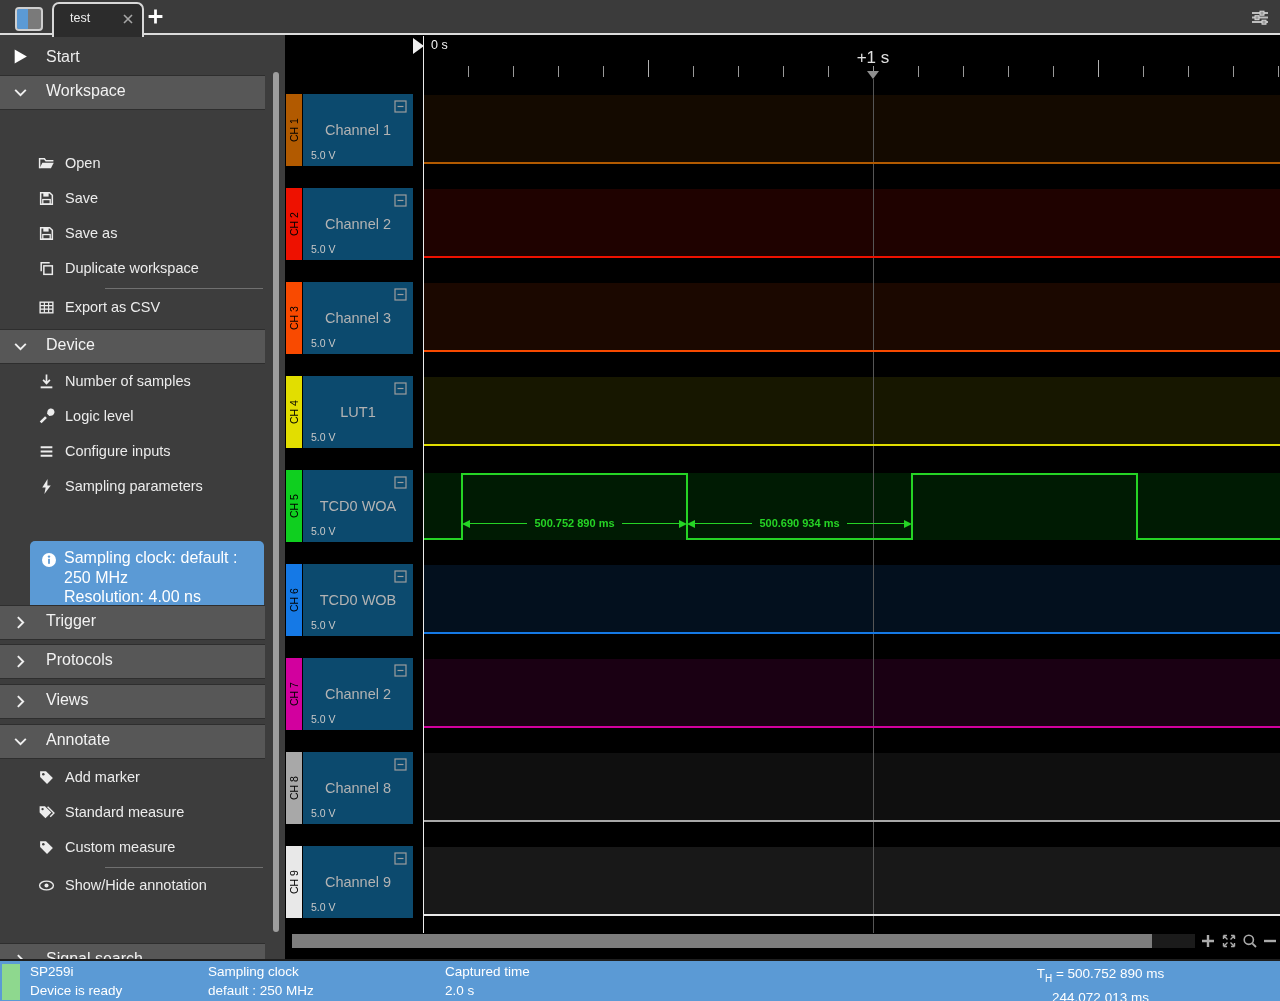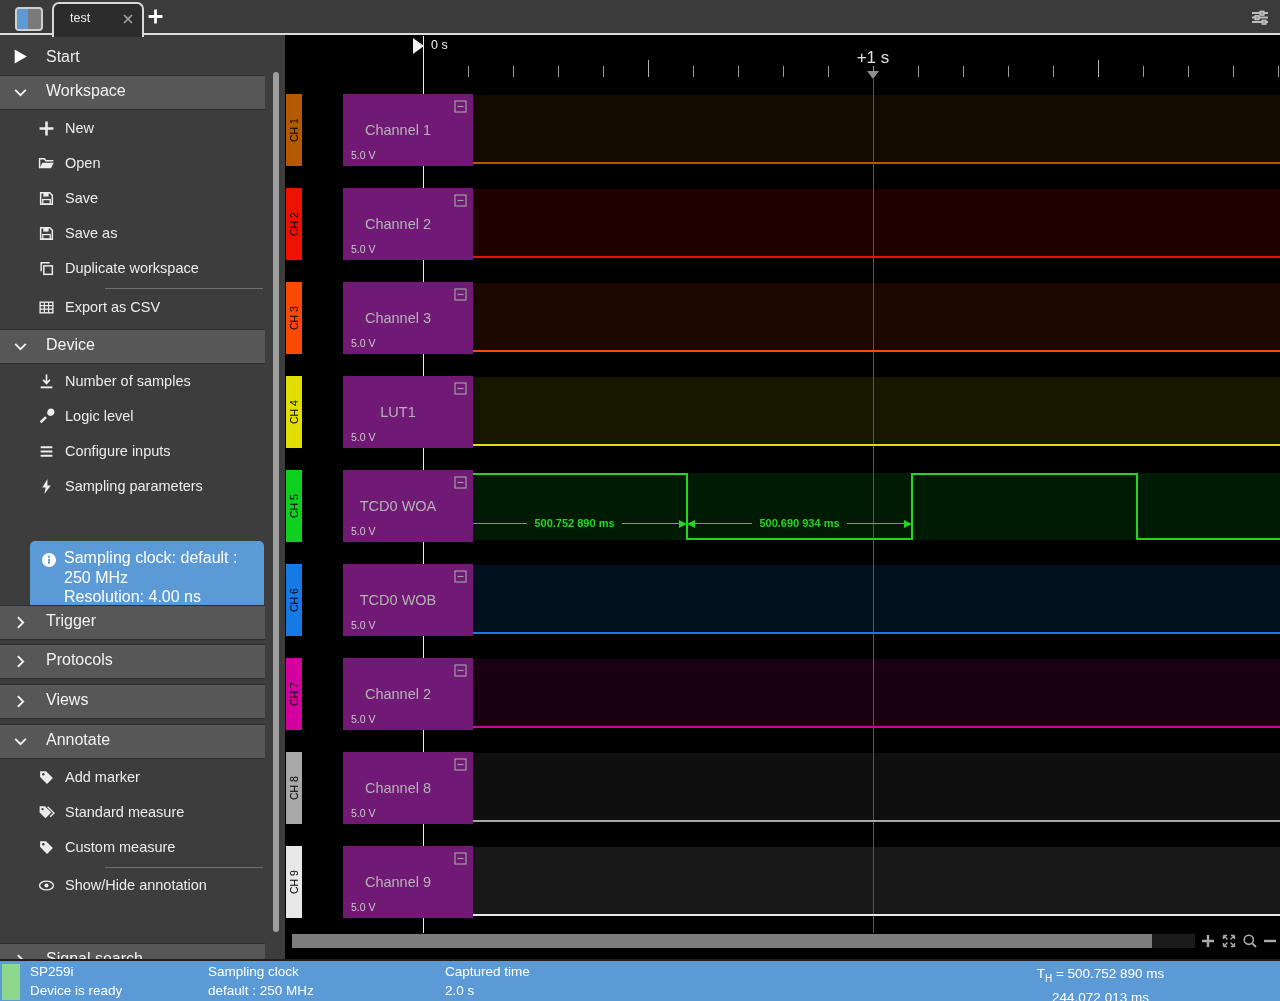--- a/index.html
+++ b/index.html
@@ -49,21 +49,21 @@
   .c3{--col:#e2de00;--band:rgba(226,222,0,0.10);}
   .c4{--col:#0fcf1f;--band:rgba(0,205,25,0.13);}
   .c5{--col:#1579e6;--band:rgba(21,121,230,0.13);}
   .c6{--col:#d2009e;--band:rgba(210,0,158,0.12);}
   .c7{--col:#a8a8a8;--band:rgba(168,168,168,0.09);}
   .c8{--col:#e8e8e8;--band:rgba(232,232,232,0.10);}
 
   .chst{position:absolute;left:286px;width:16px;height:72px;background:var(--col);
         display:flex;align-items:center;justify-content:center;z-index:6;}
   .chst span{transform:rotate(-90deg);white-space:nowrap;color:#000;font-size:10.5px;}
-  .card{position:absolute;left:303px;width:130px;height:72px;background:#701a75;z-index:6;margin-left:40px;}
+  .card{position:absolute;left:303px;width:110px;height:72px;background:#0c4a6e;z-index:6;}
   .card .nm{position:absolute;left:0;top:28px;width:110px;text-align:center;color:#b3b3b3;
             font-size:14.5px;white-space:nowrap;}
   .card .vv{position:absolute;left:8px;bottom:5px;color:#c8c8c8;font-size:10.5px;}
   .card .mn{position:absolute;right:6px;top:6px;width:13px;height:13px;}
 
   .band{position:absolute;left:423px;width:857px;height:67px;background:var(--band);z-index:1;}
   .bline{position:absolute;left:423px;width:857px;height:2px;background:var(--col);z-index:2;}
 
   
   .ruler-ticks{position:absolute;left:468px;top:66px;width:811px;height:11px;
@@ -148,28 +148,20 @@
 
     <div class="sb-head" style="top:42px">
       <span class="sb-ic">
         <svg width="17" height="17" viewBox="0 0 16 16">
             <path d="M3 5.5 L8 10.5 L13 5.5" stroke="#f0f0f0" stroke-width="1.8" fill="none"></path>
           </svg>
       </span>
       <span class="sb-hlbl">Workspace</span>
     </div>
 
-    <div class="sb-row" style="top:79px">
-      <span class="sb-ic">
-        <svg width="17" height="17" viewBox="0 0 16 16">
-            <path d="M8 1.5 V14.5 M1.5 8 H14.5" stroke="#ececec" stroke-width="2.4"></path>
-          </svg>
-      </span>
-      <span class="sb-lbl">New</span>
-    </div>
     <div class="sb-row" style="top:114px">
       <span class="sb-ic">
         <svg width="17" height="17" viewBox="0 0 16 16">
             <path d="M1.5 12.5 V3.5 h4.5 l1.5 2 h7" stroke="#ececec" stroke-width="1.4" fill="none"></path>
             <path d="M1.5 12.5 l2.6-5.3 h10.7 l-2.6 5.3 z" fill="#ececec"></path>
           </svg>
       </span>
       <span class="sb-lbl">Open</span>
     </div>
     <div class="sb-row" style="top:149px">

